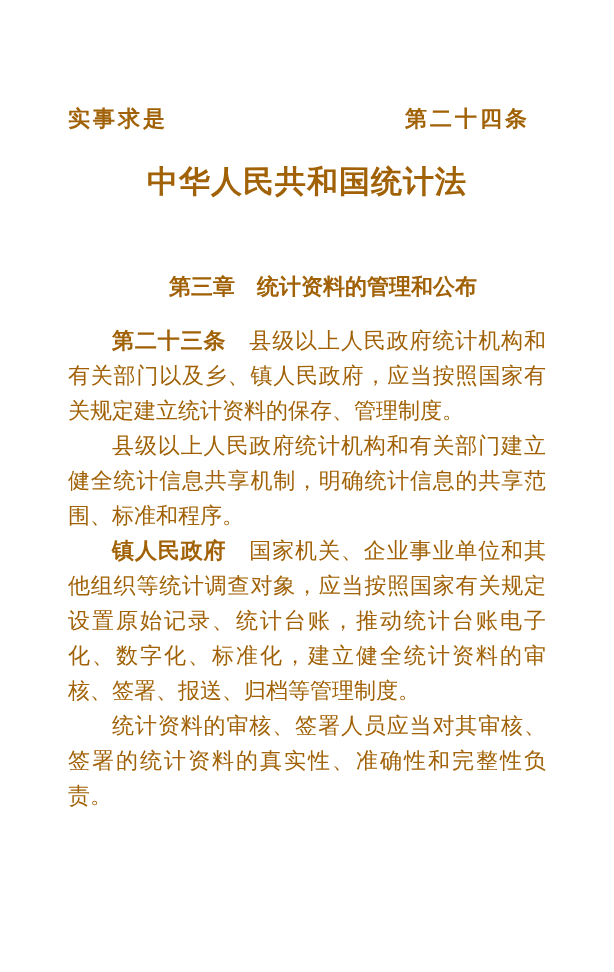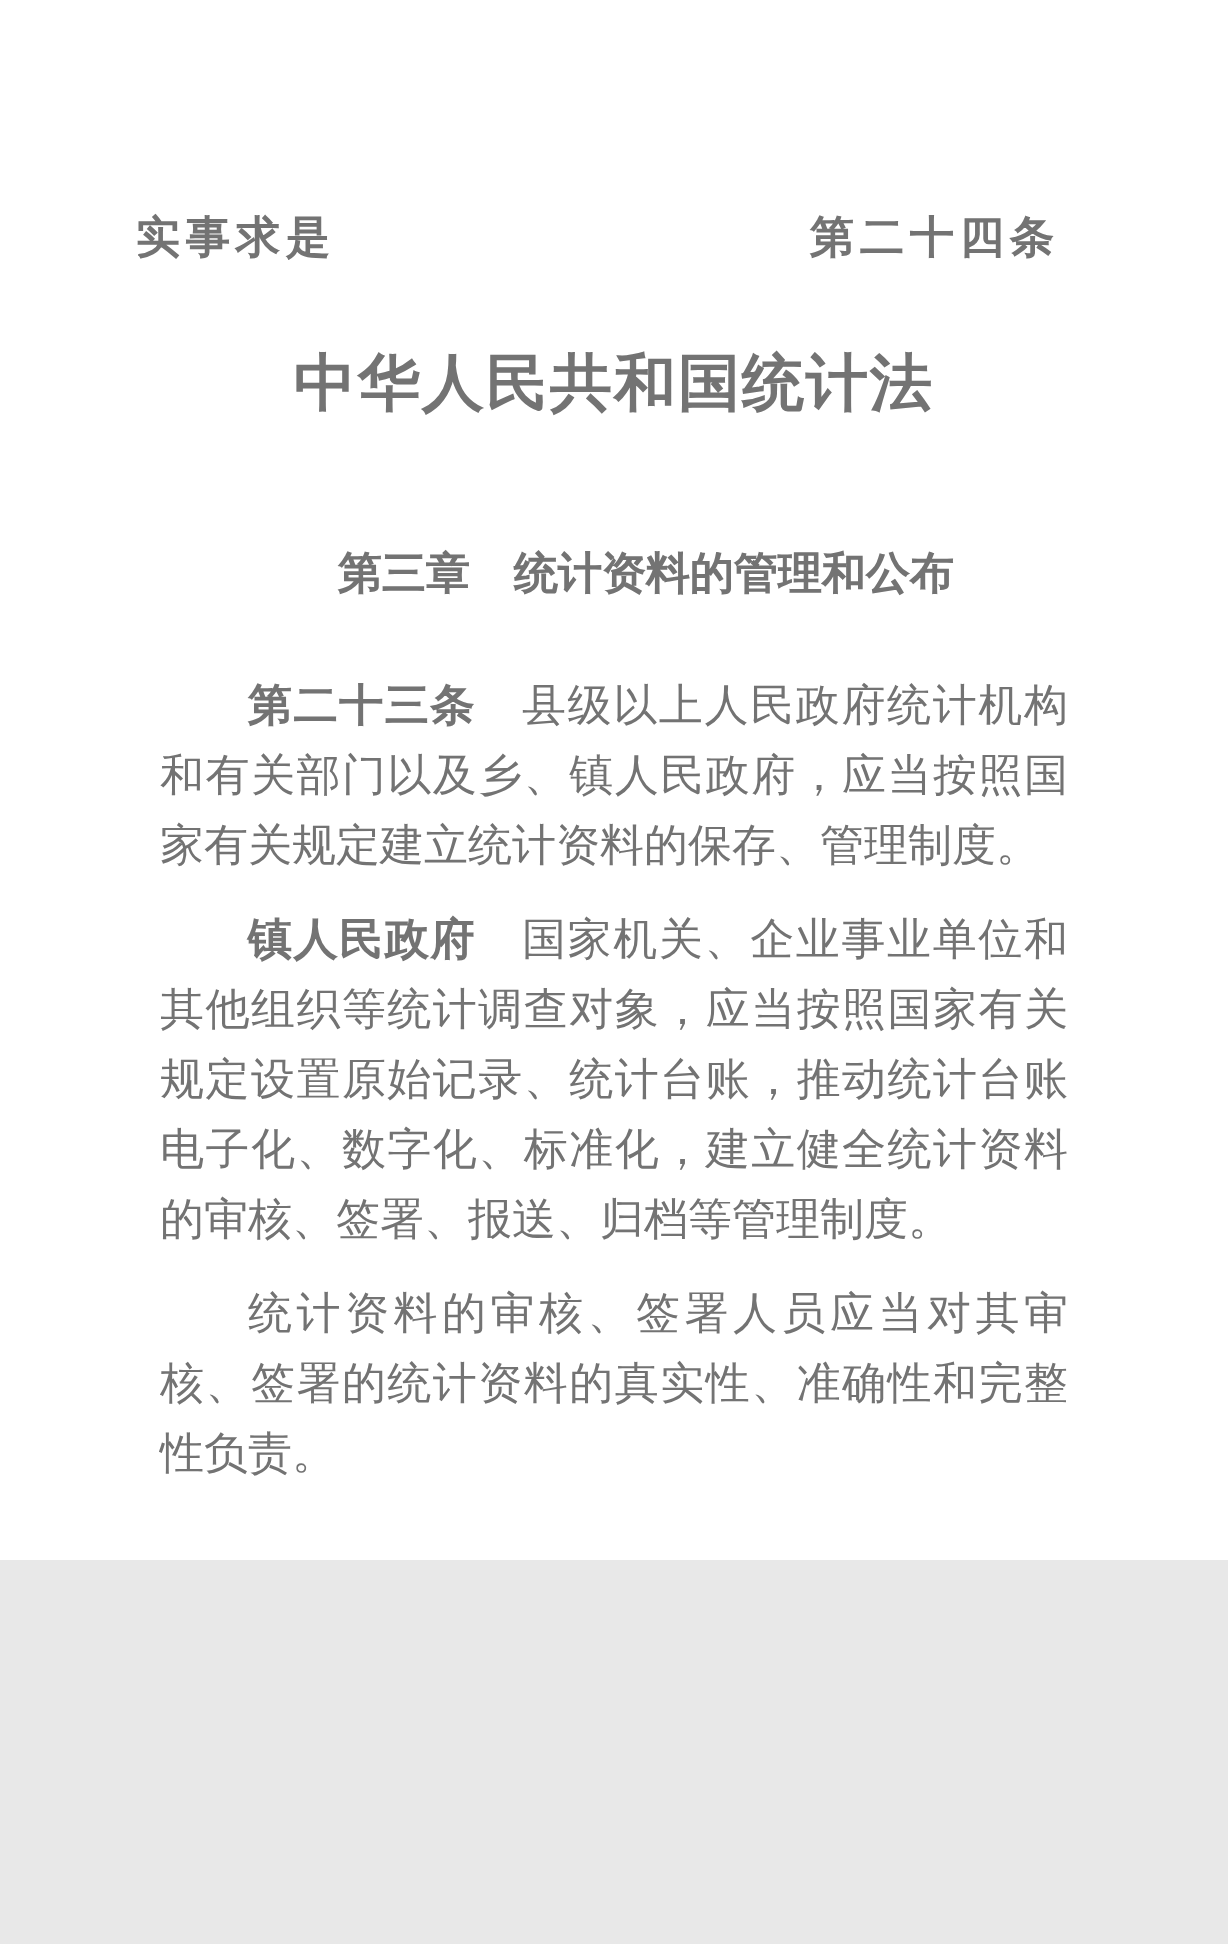--- a/index.html
+++ b/index.html
@@ -1,40 +1,40 @@
 <!DOCTYPE html>
 <html><head>
 <meta charset="utf-8">
 <style>
   html, body { margin: 0; padding: 0; background: #e8e8e8; }
   .page {
     position: relative;
     width: 614px;
-    height: 780px;
+    height: 972px;
     margin: 0 auto;
     background: #ffffff;
-    color: #737373;
+    color: #a16207;
     font-family: "Liberation Serif", "DejaVu Serif", serif;
     overflow: hidden;
   }
   .header {
     position: absolute;
     top: 104px;
     left: 68px;
     right: 84px;
     display: flex;
     justify-content: space-between;
     font-size: 22px;
     font-weight: bold;
     letter-spacing: 3px;
     line-height: 30px;
   }
   .title {
     position: absolute;
-    top: 174px;
+    top: 164px;
     left: 0;
     width: 100%;
     margin: 0;
     text-align: center;
     font-size: 31px;
     font-weight: bold;
     letter-spacing: 1px;
     line-height: 36px;
   }
   .chapter {
@@ -52,21 +52,21 @@
     position: absolute;
     top: 323px;
     left: 68px;
     width: 478px;
     font-size: 22px;
     line-height: 35px;
     text-align: justify;
     text-justify: inter-ideograph;
   }
   .body-text p {
-    margin: 12px;
+    margin: 0;
     padding: 0;
     text-indent: 2em;
   }
   .term { font-weight: bold; }
 </style>
 </head>
 <body>
 
 <div class="page">
 
@@ -75,19 +75,20 @@
     <span>第二十四条</span>
   </div>
 
   <h1 class="title">中华人民共和国统计法</h1>
 
   <h2 class="chapter">第三章　统计资料的管理和公布</h2>
 
   <div class="body-text">
     <p><span class="term">第二十三条</span><span>　县级以上人民政府统计机构和有关部门以及乡、镇人民政府，应当按照国家有关规定建立统计资料的保存、管理制度。</span></p>
 
+    <p><span class="term"></span><span>县级以上人民政府统计机构和有关部门建立健全统计信息共享机制，明确统计信息的共享范围、标准和程序。</span></p>
 
     <p><span class="term">镇人民政府</span><span>　国家机关、企业事业单位和其他组织等统计调查对象，应当按照国家有关规定设置原始记录、统计台账，推动统计台账电子化、数字化、标准化，建立健全统计资料的审核、签署、报送、归档等管理制度。</span></p>
 
     <p><span class="term"></span><span>统计资料的审核、签署人员应当对其审核、签署的统计资料的真实性、准确性和完整性负责。</span></p>
   </div>
 
 </div>
 
 </body></html>

